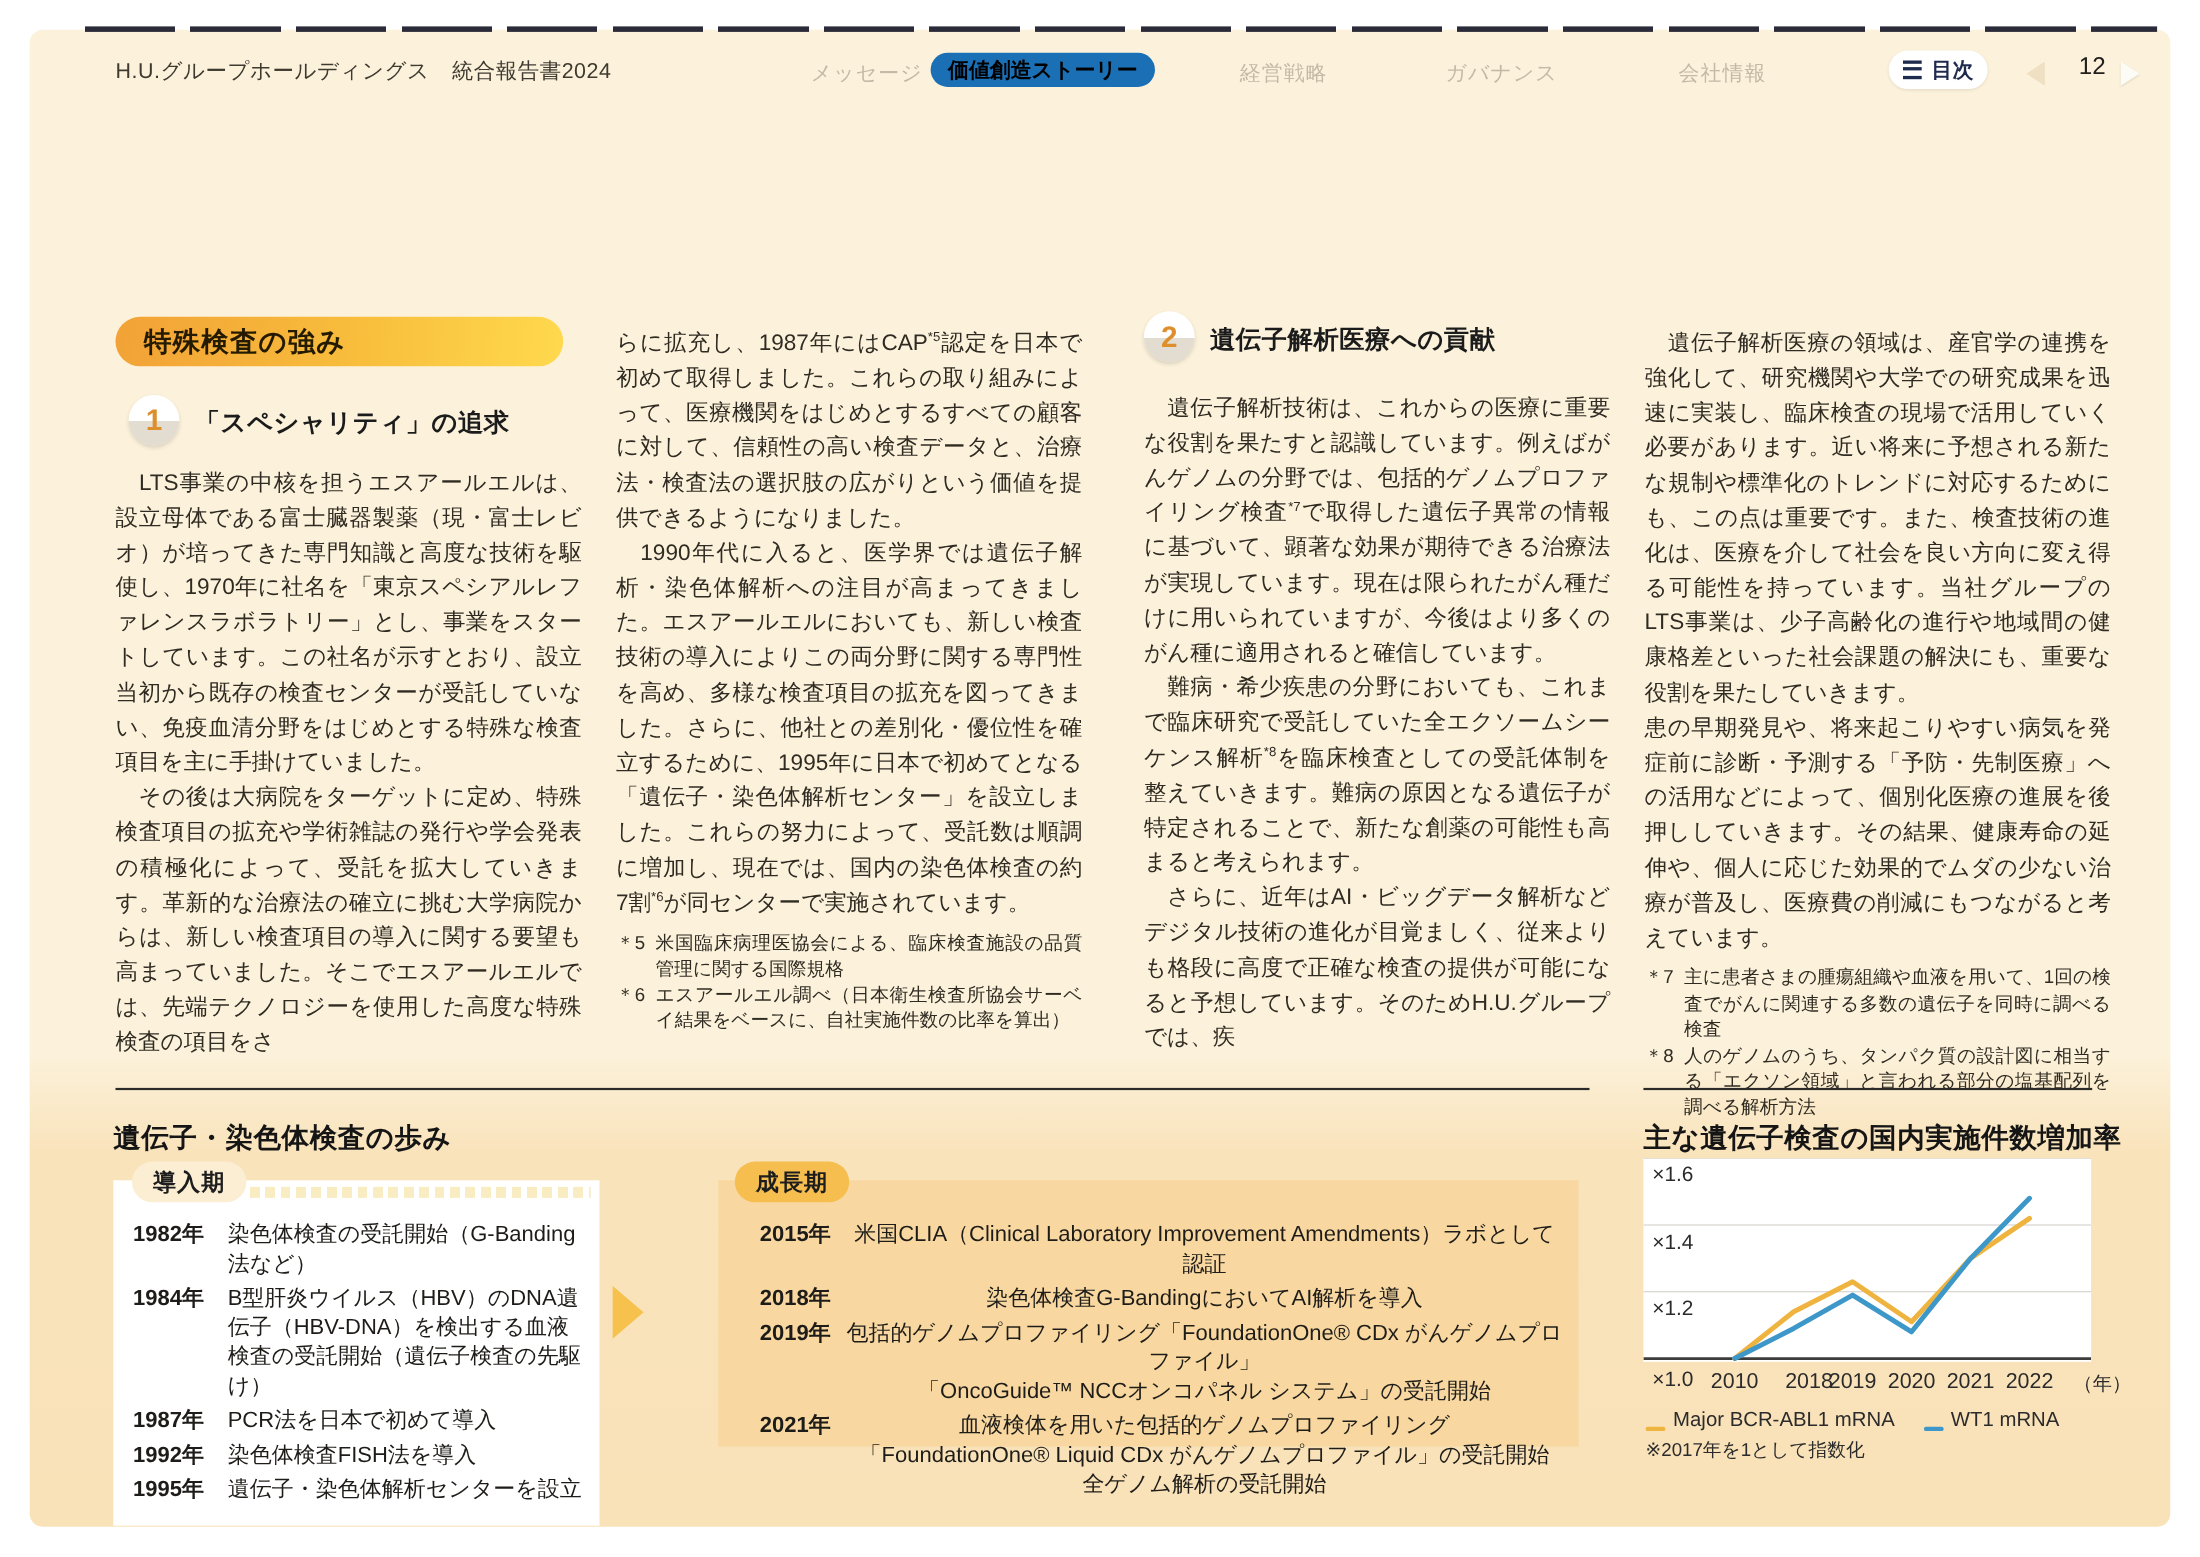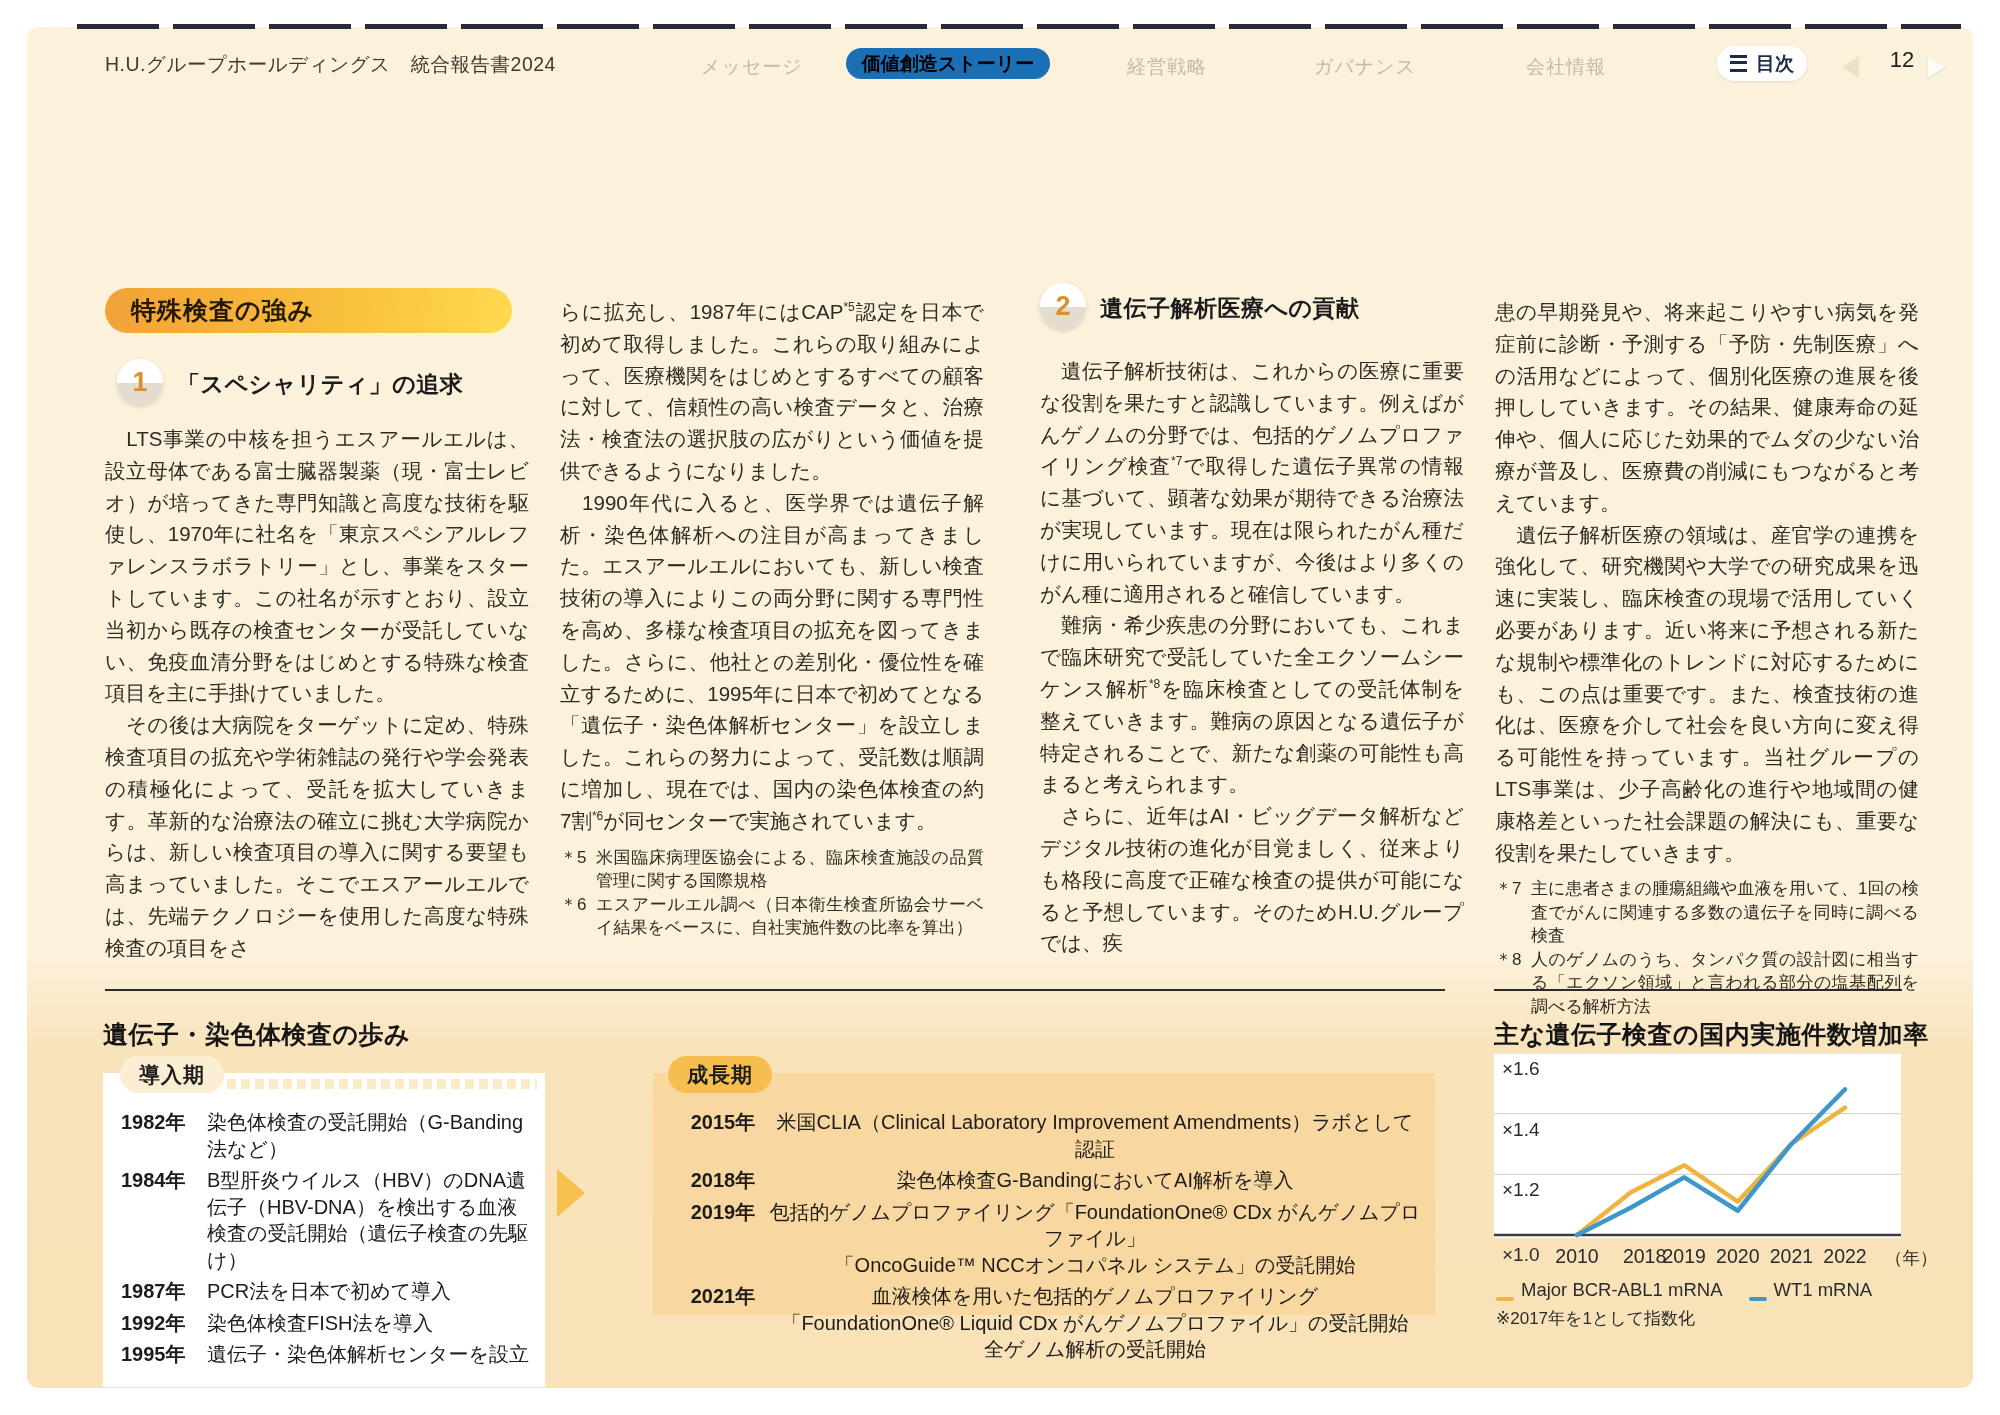--- a/index.html
+++ b/index.html
@@ -12,21 +12,21 @@
     position:absolute;left:27px;top:27px;width:1946px;height:1361px;border-radius:12px;
     background:linear-gradient(180deg,#FCF2DC 0%,#FCF2DC 68%,#F9E3BB 75%,#F9E2B8 100%);
   }
   .top-dashes{
     position:absolute;left:77px;top:24px;width:1884px;height:5px;
     background:repeating-linear-gradient(90deg,#2A2A38 0 82px,rgba(0,0,0,0) 82px 96px);
   }
   
   .rpt-title{position:absolute;left:78px;top:24px;font-size:19.5px;color:#3F3A30;letter-spacing:.5px;}
   .nav-item{position:absolute;top:27px;font-size:19px;color:#C3B9A7;letter-spacing:1px;cursor:pointer;}
-  .nav-msg{left:674px;} .nav-strat{left:1100px;} .nav-gov{left:1287px;} .nav-info{left:1499px;}
+  .nav-msg{left:710px;} .nav-strat{left:1100px;} .nav-gov{left:1287px;} .nav-info{left:1499px;}
   .nav-pill{
     position:absolute;left:819px;top:21px;width:204px;height:31px;border-radius:16px;background:#1B6FB5;
     color:#000000;font-weight:bold;font-size:19px;display:flex;align-items:center;justify-content:center;cursor:pointer;
   }
   .toc-btn{
     position:absolute;left:1690px;top:19px;width:90px;height:35px;background:#ffffff;border-radius:18px;
     display:flex;align-items:center;justify-content:center;gap:9px;font-size:19px;font-weight:bold;color:#1F2B4D;
     box-shadow:0 1px 3px rgba(0,0,0,.10);cursor:pointer;
   }
   .menu-icon{width:17px;height:11px;border-top:3px solid #1F2B4D;border-bottom:3px solid #1F2B4D;position:relative;}
@@ -140,22 +140,22 @@
     </div>
   </div>
 
   <div class="colp col3">
     <p><span>　遺伝子解析技術は、これからの医療に重要な役割を果たすと認識しています。例えばがんゲノムの分野では、包括的ゲノムプロファイリング検査</span><sup>*7</sup><span>で取得した遺伝子異常の情報に基づいて、顕著な効果が期待できる治療法が実現しています。現在は限られたがん種だけに用いられていますが、今後はより多くのがん種に適用されると確信しています。</span></p>
     <p><span>　難病・希少疾患の分野においても、これまで臨床研究で受託していた全エクソームシーケンス解析</span><sup>*8</sup><span>を臨床検査としての受託体制を整えていきます。難病の原因となる遺伝子が特定されることで、新たな創薬の可能性も高まると考えられます。</span></p>
     <p>　さらに、近年はAI・ビッグデータ解析などデジタル技術の進化が目覚ましく、従来よりも格段に高度で正確な検査の提供が可能になると予想しています。そのためH.U.グループでは、疾</p>
   </div>
 
   <div class="colp col4">
+    <p>　遺伝子解析医療の領域は、産官学の連携を強化して、研究機関や大学での研究成果を迅速に実装し、臨床検査の現場で活用していく必要があります。近い将来に予想される新たな規制や標準化のトレンドに対応するためにも、この点は重要です。また、検査技術の進化は、医療を介して社会を良い方向に変え得る可能性を持っています。当社グループのLTS事業は、少子高齢化の進行や地域間の健康格差といった社会課題の解決にも、重要な役割を果たしていきます。</p>
     <p>患の早期発見や、将来起こりやすい病気を発症前に診断・予測する「予防・先制医療」への活用などによって、個別化医療の進展を後押ししていきます。その結果、健康寿命の延伸や、個人に応じた効果的でムダの少ない治療が普及し、医療費の削減にもつながると考えています。</p>
-    <p>　遺伝子解析医療の領域は、産官学の連携を強化して、研究機関や大学での研究成果を迅速に実装し、臨床検査の現場で活用していく必要があります。近い将来に予想される新たな規制や標準化のトレンドに対応するためにも、この点は重要です。また、検査技術の進化は、医療を介して社会を良い方向に変え得る可能性を持っています。当社グループのLTS事業は、少子高齢化の進行や地域間の健康格差といった社会課題の解決にも、重要な役割を果たしていきます。</p>
     <div class="footnotes">
       <div class="fn">
         <span class="mark">＊7</span>
         <span class="txt">主に患者さまの腫瘍組織や血液を用いて、1回の検査でがんに関連する多数の遺伝子を同時に調べる検査</span>
       </div>
       <div class="fn">
         <span class="mark">＊8</span>
         <span class="txt">人のゲノムのうち、タンパク質の設計図に相当する「エクソン領域」と言われる部分の塩基配列を調べる解析方法</span>
       </div>
     </div>

